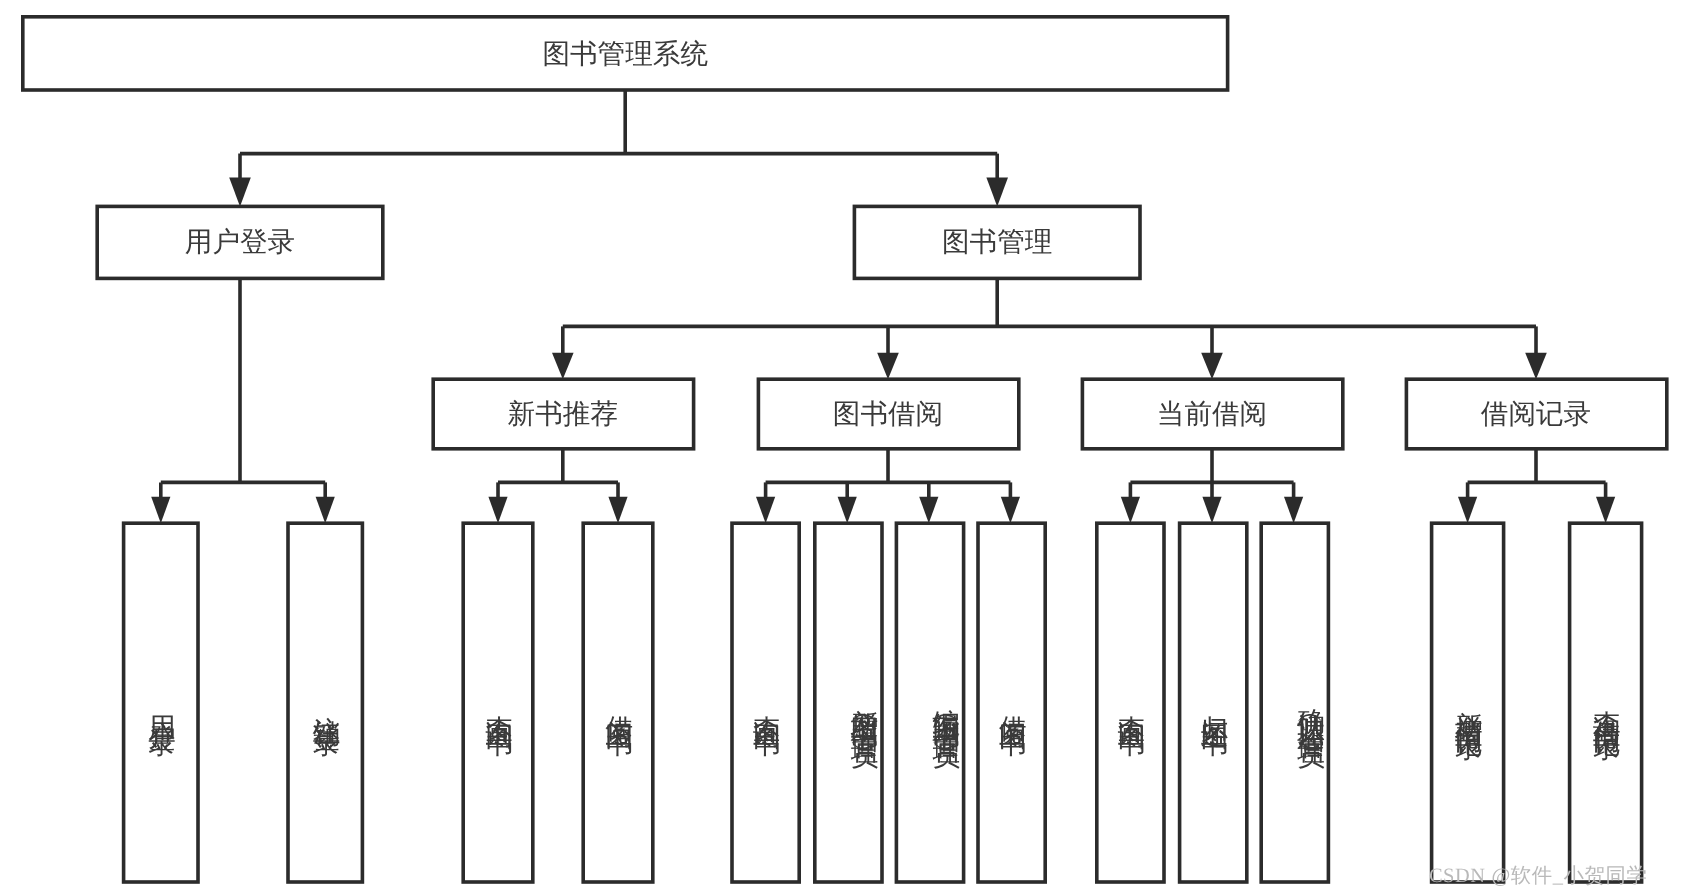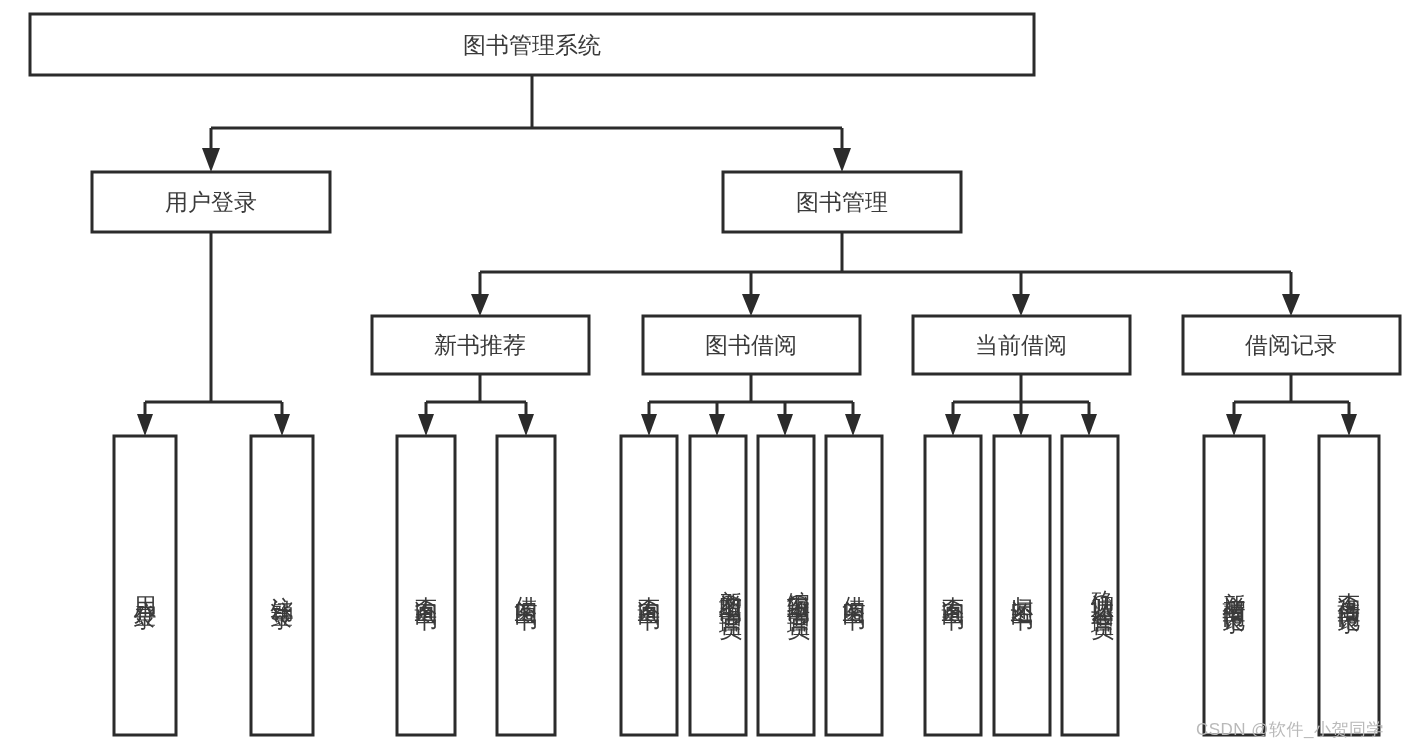--- a/index.html
+++ b/index.html
@@ -10,21 +10,21 @@
   }
   body {
     width: 1405px;
     height: 747px;
     position: relative;
     overflow: hidden;
     font-family: "DejaVu Sans", "Liberation Sans", sans-serif;
   }
   #diagram-root {
     position: absolute;
-    left: 12px;
+    left: 1px;
     top: 0;
     width: 1382px;
     height: 747px;
   }
   svg.diagram {
     display: block;
     width: 1405px;
     height: 747px;
   }
   .node-box {
@@ -61,21 +61,21 @@
     align-items: center;
     justify-content: center;
     text-align: center;
     pointer-events: none;
     white-space: nowrap;
   }
   .watermark {
     position: absolute;
     right: 10px;
     bottom: 6px;
-    font-family: Liberation Sans, sans-serif;
+    font-family: Liberation Serif, serif;
     font-size: 17px;
     color: #b9b9b9;
     letter-spacing: 0.5px;
     user-select: none;
   }
 </style>
 </head>
 <body>
 
 <div id="diagram-root">

